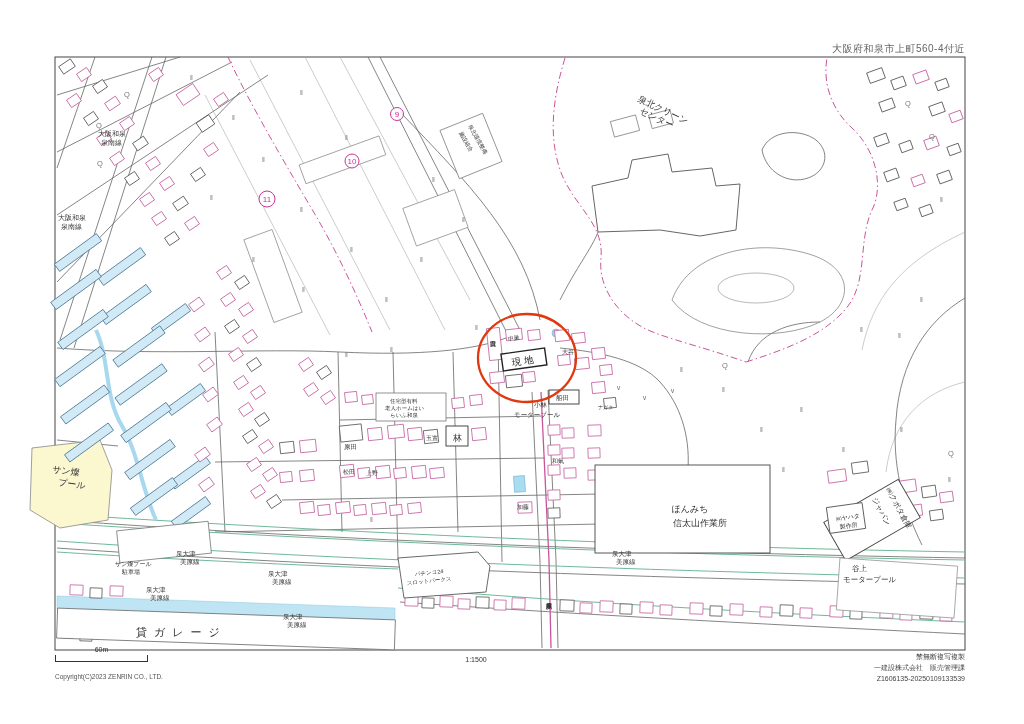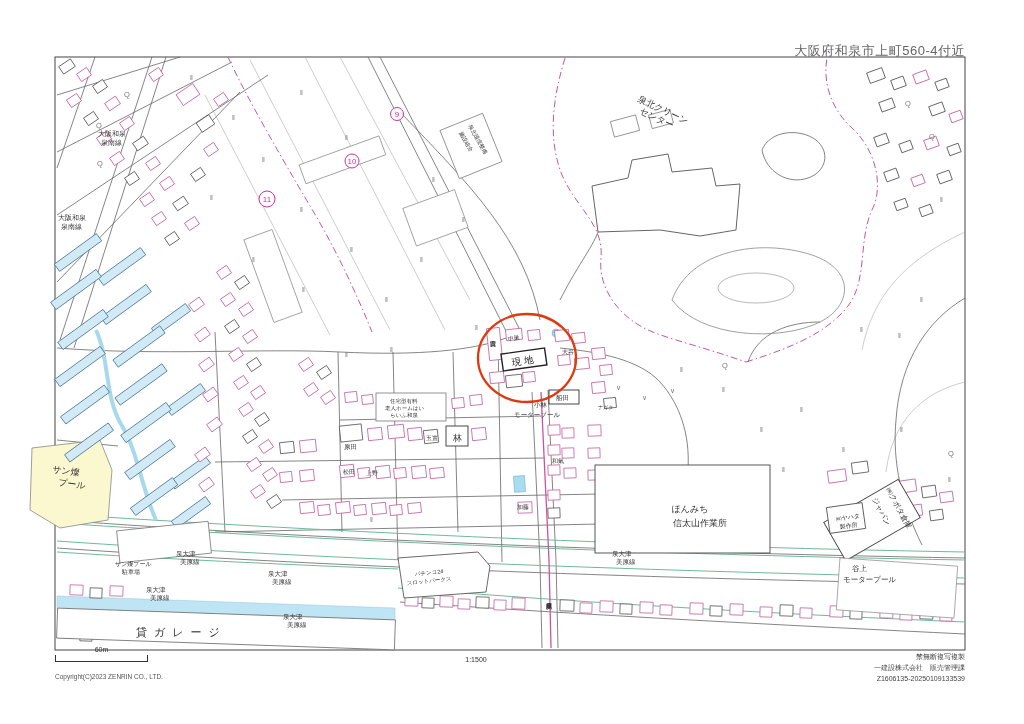--- a/index.html
+++ b/index.html
@@ -1,18 +1,18 @@
 <!DOCTYPE html>
 <html><head>
 <meta charset="utf-8">
 <style>
   html,body{margin:0;padding:0;background:#fff;}
   .page{position:relative;width:1024px;height:724px;background:#fff;overflow:hidden;
         font-family:"Liberation Sans","DejaVu Sans",sans-serif;}
-  .hdr{position:absolute;right:59px;top:42px;font-size:13px;color:#666;letter-spacing:.5px;}
+  .hdr{position:absolute;right:59px;top:42px;font-size:10px;color:#666;letter-spacing:.5px;}
   #map{position:absolute;left:0;top:0;}
   .scalebar{position:absolute;left:55px;top:646px;width:93px;text-align:center;font-size:7px;color:#333;}
   .scalebar .bar{margin-top:2px;height:6px;border-left:1px solid #333;border-right:1px solid #333;border-bottom:1px solid #333;}
   .ratio{position:absolute;left:446px;top:656px;width:60px;text-align:center;font-size:7px;color:#333;}
   .copy{position:absolute;left:55px;top:673px;font-size:6.5px;color:#555;}
   .rights{position:absolute;right:59px;top:652px;text-align:right;font-size:7px;line-height:1.55;color:#444;}
 </style>
 </head>
 <body>
 

